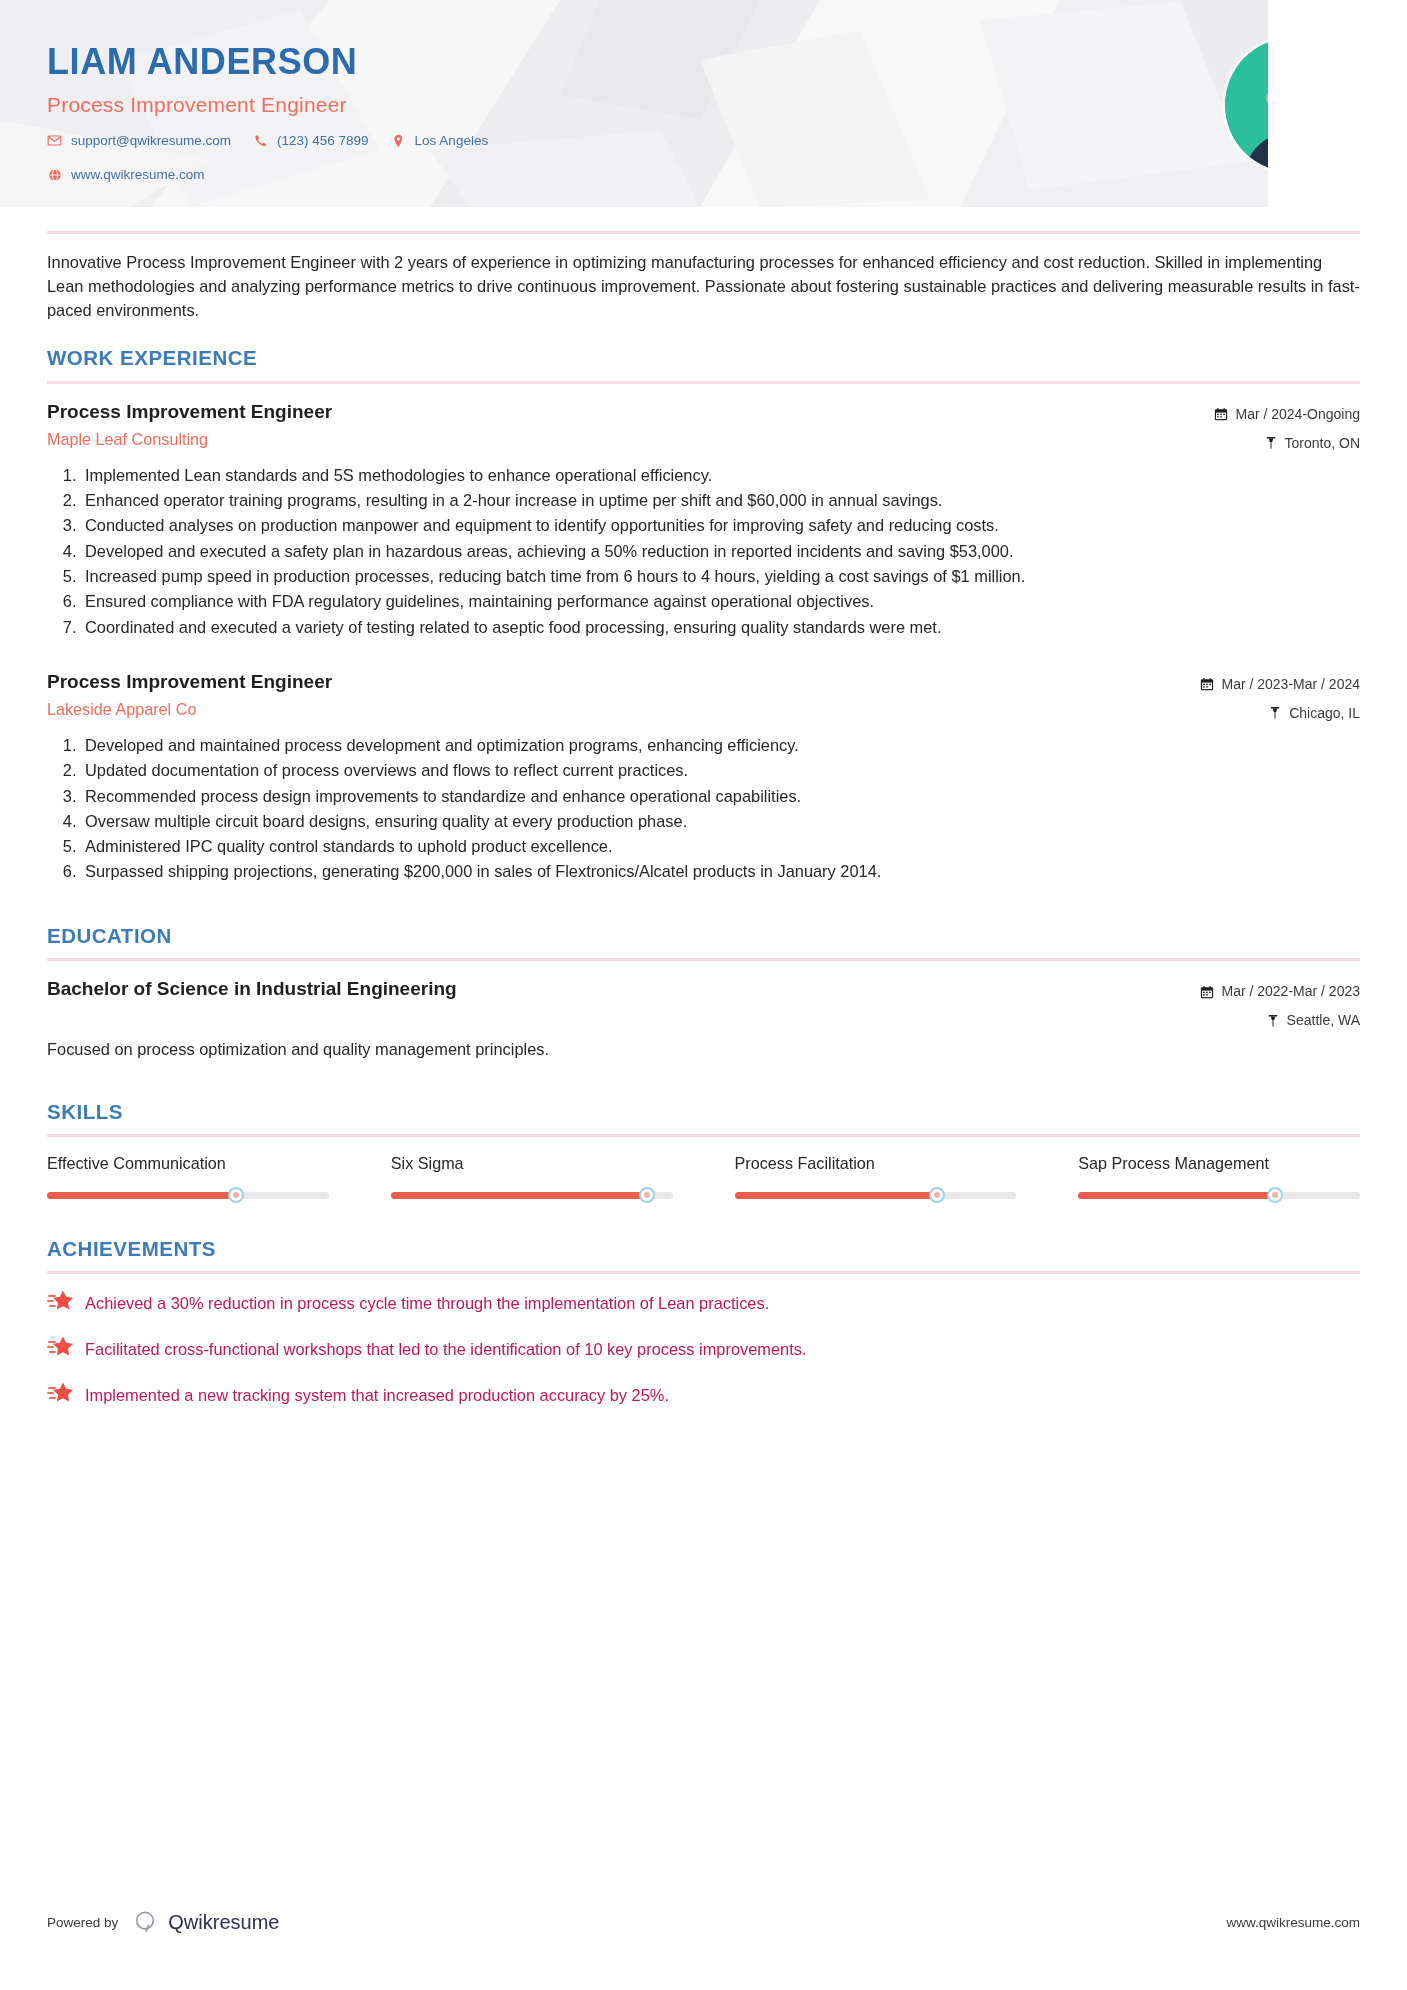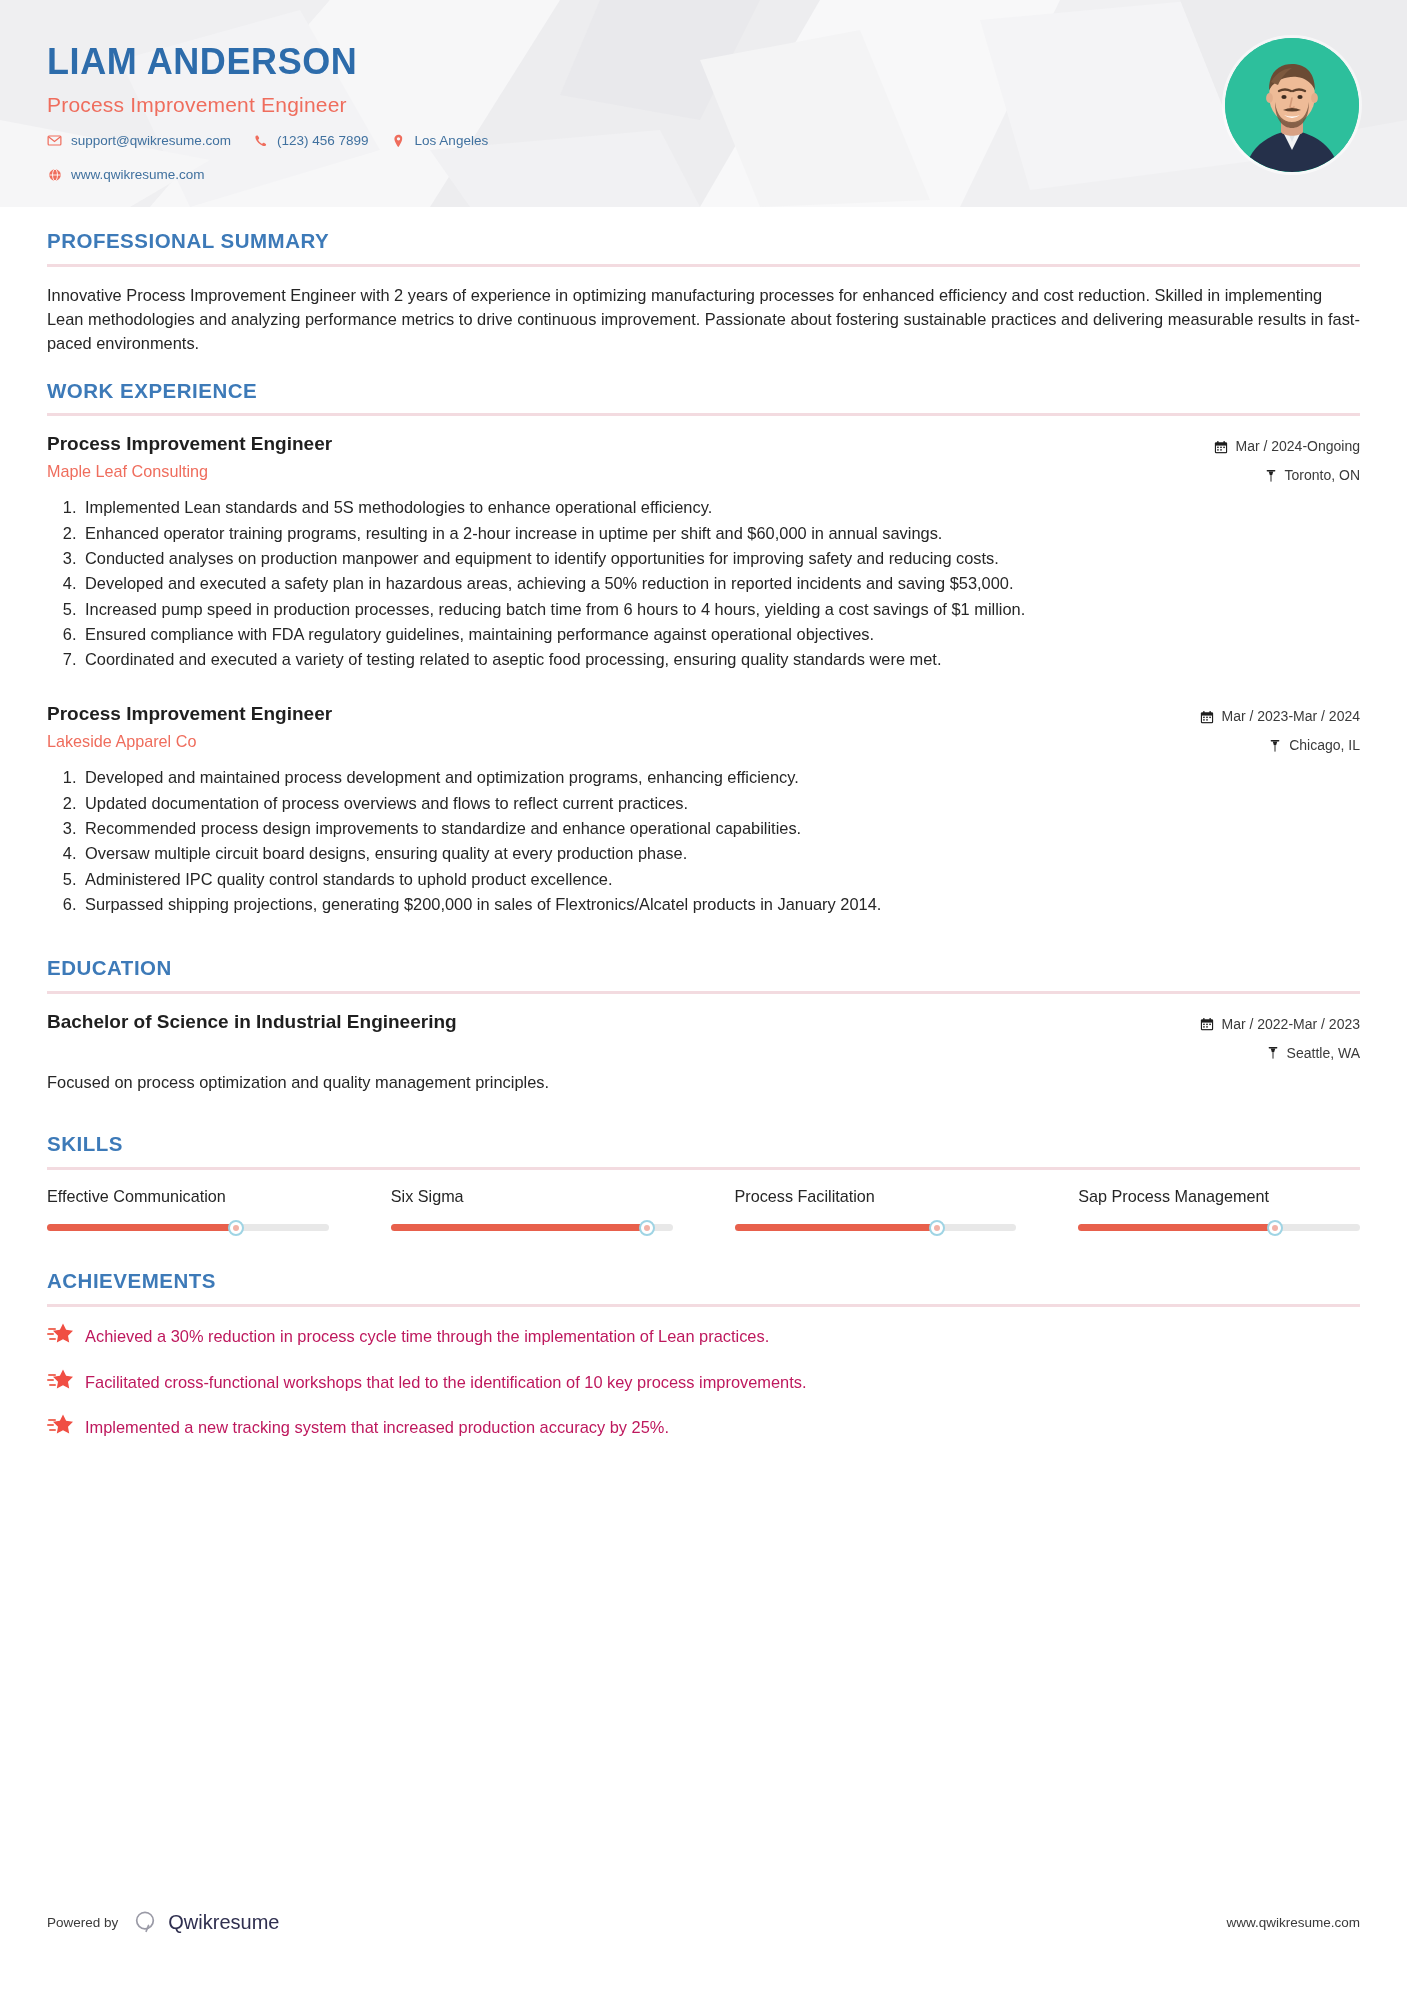--- a/index.html
+++ b/index.html
@@ -8,21 +8,21 @@
     background:#ffffff;
     font-family:"Liberation Sans", sans-serif;
     color:#2b2b2b;
     position:relative;
     overflow:hidden;
   }
   .page{position:relative;width:1407px;height:1990px;}
 
   
   .header{
-    position:relative;width:1407px;height:207px;
+    position:relative;width:1268px;height:207px;
     background:#f4f4f5;
     overflow:hidden;
   }
   .header svg.bgpoly{position:absolute;top:0;left:0;width:1407px;height:207px;}
   .header-inner{position:absolute;top:0;left:0;width:1407px;height:207px;}
 
   .name{
     position:absolute;left:47px;top:44px;
     font-size:36px;font-weight:bold;letter-spacing:.6px;
     color:#2d6cab;line-height:1;
@@ -291,21 +291,20 @@
             <path d="M59 77 q8 6 16 0 q-8 3 -16 0 Z" fill="#ffffff"></path>
           </g>
         </svg>
       </div>
     </div>
   </div>
 
   <div class="body">
 
     <div class="section" style="margin-top:24px;">
-      <div class="sec-title">PROFESSIONAL SUMMARY</div>
       <div class="sec-rule"></div>
       <p class="summary">Innovative Process Improvement Engineer with 2 years of experience in optimizing manufacturing processes for enhanced efficiency and cost reduction. Skilled in implementing Lean methodologies and analyzing performance metrics to drive continuous improvement. Passionate about fostering sustainable practices and delivering measurable results in fast-paced environments.</p>
     </div>
 
     <div class="section" style="margin-top:26px;">
       <div class="sec-title">WORK EXPERIENCE</div>
       <div class="sec-rule"></div>
 
       <div class="entry">
         <div class="entry-head">

